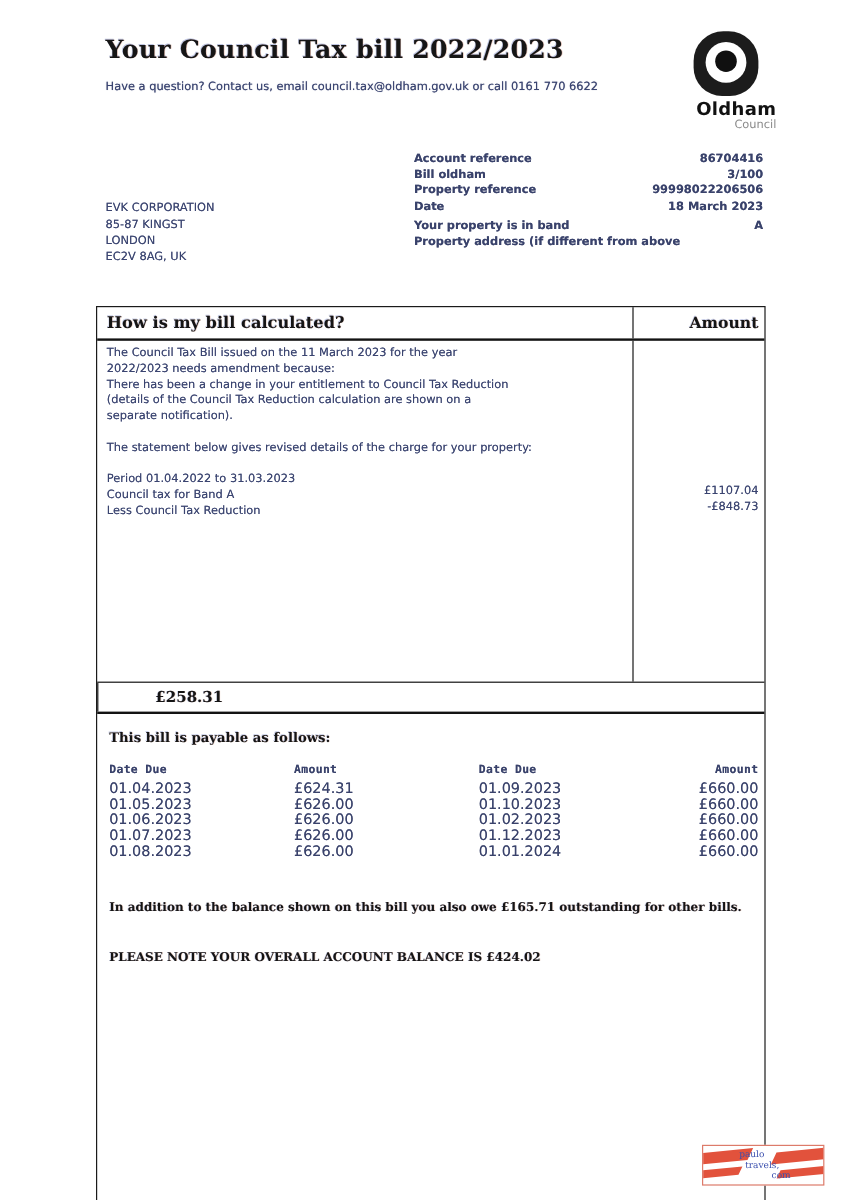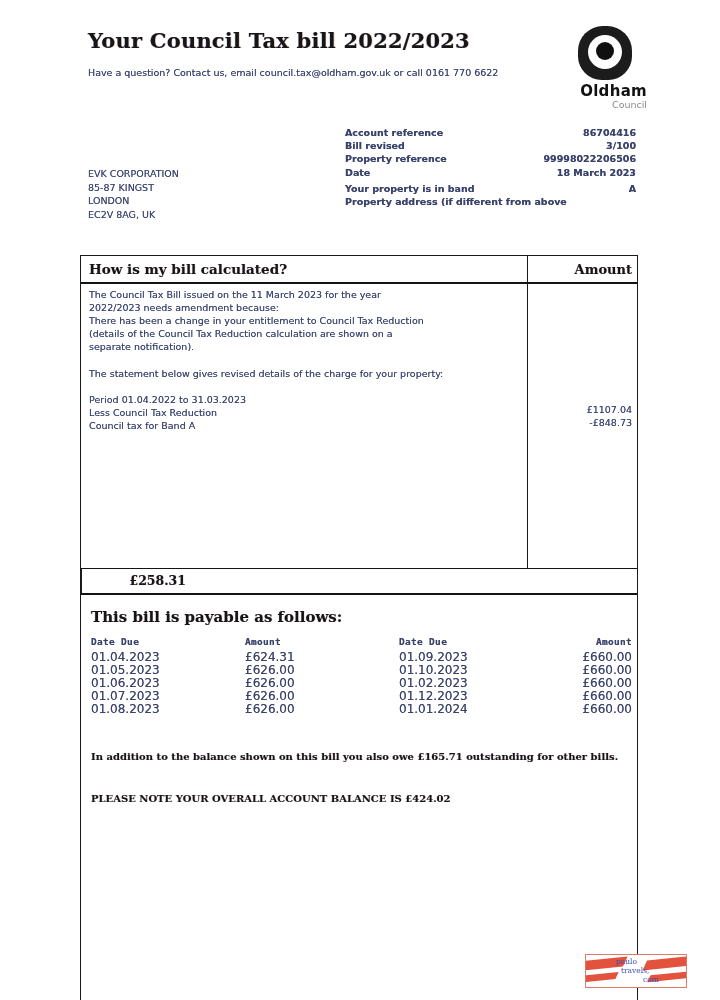--- a/index.html
+++ b/index.html
@@ -65,21 +65,21 @@
   .calc-amt-2 { position:absolute; top:133px; right:5px; }
 
   .payable-row { display:flex; height:24px; border-top:0.4px solid #131313;
     border-bottom:2.4px solid #131313; }
   .payable-left { flex:1; padding-left:8px; font-size:13.5px; line-height:24px; }
   .payable-right { width:110px; border-left:1.6px solid #1a1a1a; box-sizing:border-box;
     text-align:right; padding-right:5px; font-size:12.5px; line-height:24px; }
 
   
   .sched { position:relative; height:246px; }
-  .sched-intro { position:absolute; left:10px; top:13px; font-size:15px; }
+  .sched-intro { position:absolute; left:10px; top:13px; font-size:11px; }
   .srow { position:absolute; left:0; width:100%; height:13px; font-size:12px;
     color:#39426b; text-shadow:0 0 0.5px rgba(57,66,107,0.7); }
   .srow .c1 { position:absolute; left:10px; }
   .srow .c2 { position:absolute; left:164px; }
   .srow .c3 { position:absolute; left:318px; }
   .srow .c4 { position:absolute; right:5px; }
   .srow.sheader { font-family:"DejaVu Sans Mono", monospace; font-weight:bold;
     font-size:9.5px; letter-spacing:0.3px; }
   .note1 { position:absolute; left:10px; top:156px; width:540px; font-size:10px; }
   .note2 { position:absolute; left:10px; top:198px; width:540px; font-size:10px; }
@@ -113,21 +113,21 @@
     <div class="logo-name">Oldham</div>
     <div class="logo-sub">Council</div>
   </div>
 
   <div class="abs info-block">
     <div class="info-row">
       <span>Account reference</span>
       <span>86704416</span>
     </div>
     <div class="info-row">
-      <span>Bill revised</span>
+      <span>Bill oldham</span>
       <span>3/100</span>
     </div>
     <div class="info-row">
       <span>Property reference</span>
       <span>99998022206506</span>
     </div>
     <div class="info-row">
       <span>Date</span>
       <span>18 March 2023</span>
     </div>
@@ -159,22 +159,22 @@
       <div class="calc-text">
         <div class="tline">The Council Tax Bill issued on the 11 March 2023 for the year</div>
         <div class="tline">2022/2023 needs amendment because:</div>
         <div class="tline">There has been a change in your entitlement to Council Tax Reduction</div>
         <div class="tline">(details of the Council Tax Reduction calculation are shown on a</div>
         <div class="tline">separate notification).</div>
         <div class="tline"></div>
         <div class="tline">The statement below gives revised details of the charge for your property:</div>
         <div class="tline"></div>
         <div class="tline">Period 01.04.2022 to 31.03.2023</div>
+        <div class="tline">Council tax for Band A</div>
         <div class="tline">Less Council Tax Reduction</div>
-        <div class="tline">Council tax for Band A</div>
       </div>
       <div class="calc-amounts">
         <span class="calc-amt-1">£1107.04</span>
         <span class="calc-amt-2">-£848.73</span>
       </div>
     </div>
 
     <div class="payable-row">
       <div class="payable-right serif-head">£258.31</div>
     </div>

